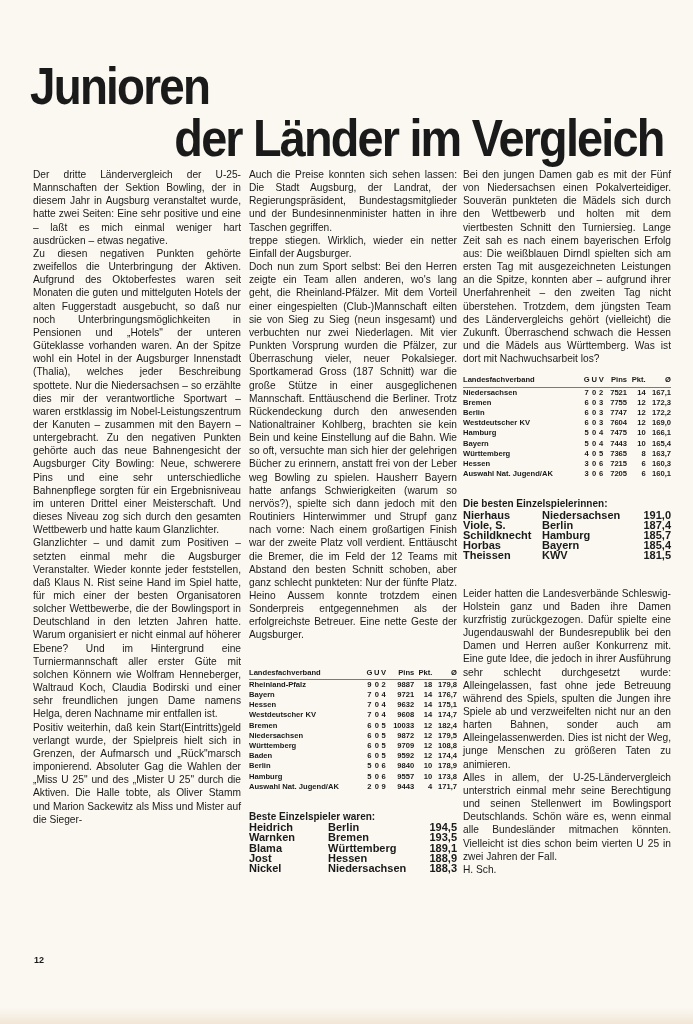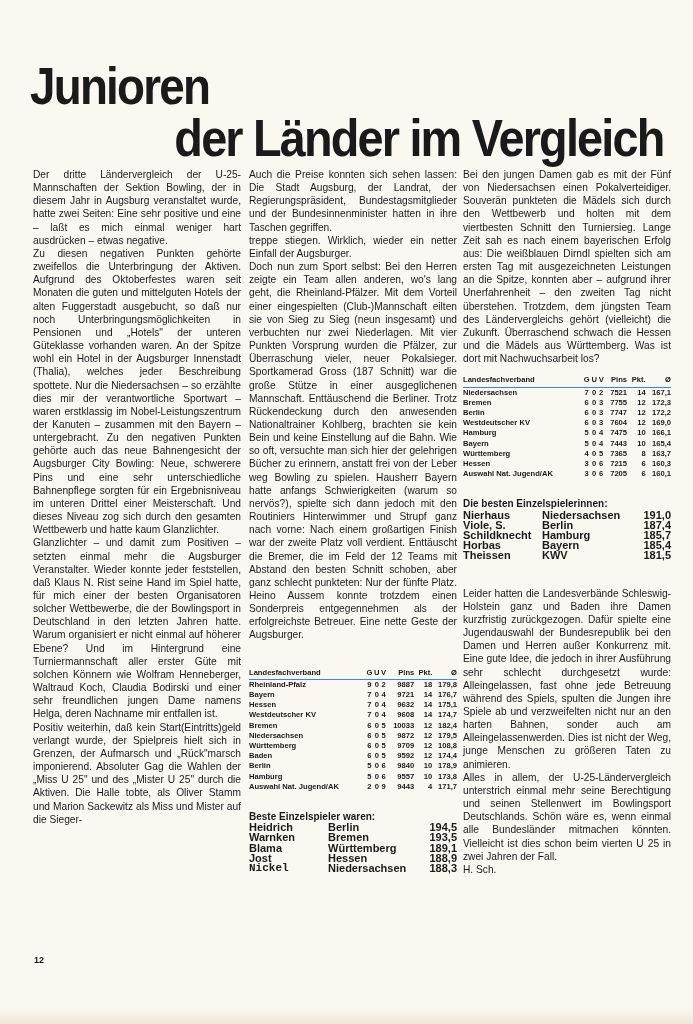--- a/index.html
+++ b/index.html
@@ -204,21 +204,21 @@
           <td style="width: 38%;">Blama</td>
           <td style="width: 42%;">Württemberg</td>
           <td class="r" style="width: 20%;">189,1</td>
         </tr>
         <tr>
           <td style="width: 38%; margin-left: 42px;">Jost</td>
           <td style="width: 42%;">Hessen</td>
           <td class="r" style="width: 20%;">188,9</td>
         </tr>
         <tr>
-          <td style="width: 38%; font-family: Liberation Mono, monospace;">Nickel</td>
+          <td style="width: 38%;">Nickel</td>
           <td style="width: 42%;">Niedersachsen</td>
           <td class="r" style="width: 20%;">188,3</td>
         </tr>
       </tbody>
   </table>
 </div>
 
 <div class="col" id="col3">
   <p>Bei den jungen Damen gab es mit der Fünf von Niedersachsen einen Pokalverteidiger. Souverän punkteten die Mädels sich durch den Wettbewerb und holten mit dem viertbesten Schnitt den Turniersieg. Lange Zeit sah es nach einem bayerischen Erfolg aus: Die weißblauen Dirndl spielten sich am ersten Tag mit ausgezeichneten Leistungen an die Spitze, konnten aber – aufgrund ihrer Unerfahrenheit – den zweiten Tag nicht überstehen. Trotzdem, dem jüngsten Team des Ländervergleichs gehört (vielleicht) die Zukunft. Überraschend schwach die Hessen und die Mädels aus Württemberg. Was ist dort mit Nachwuchsarbeit los?</p>
 

